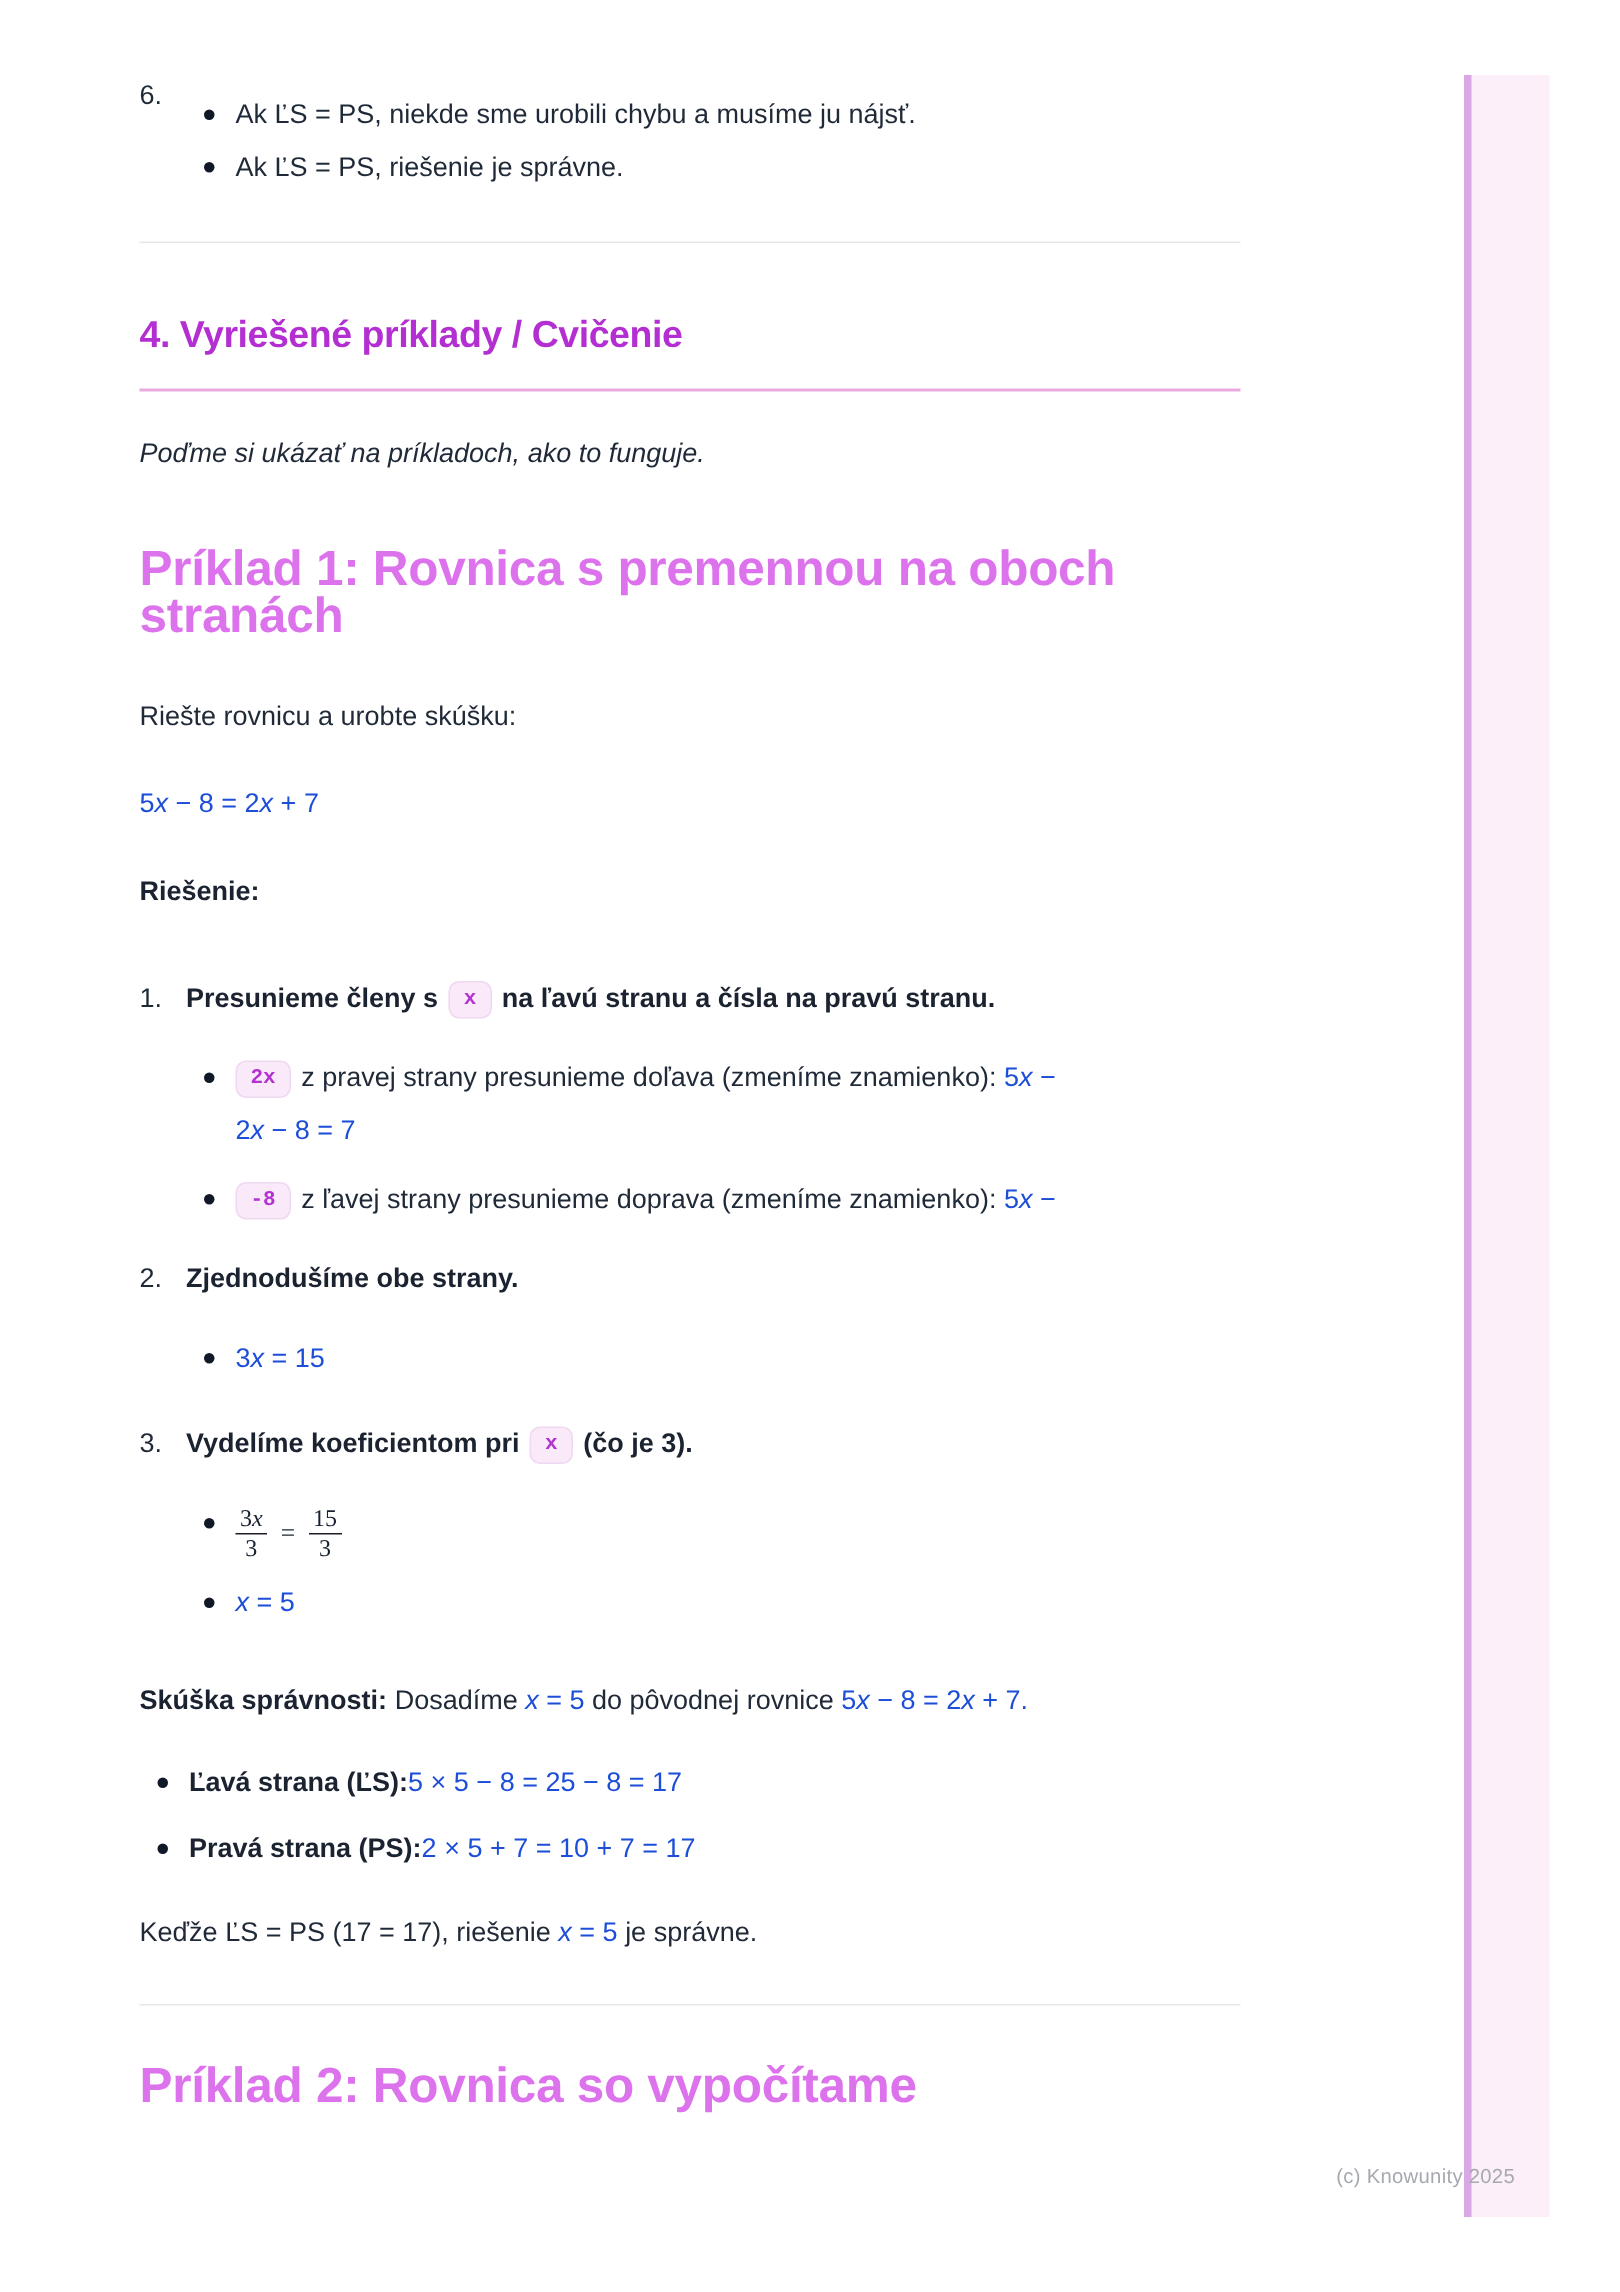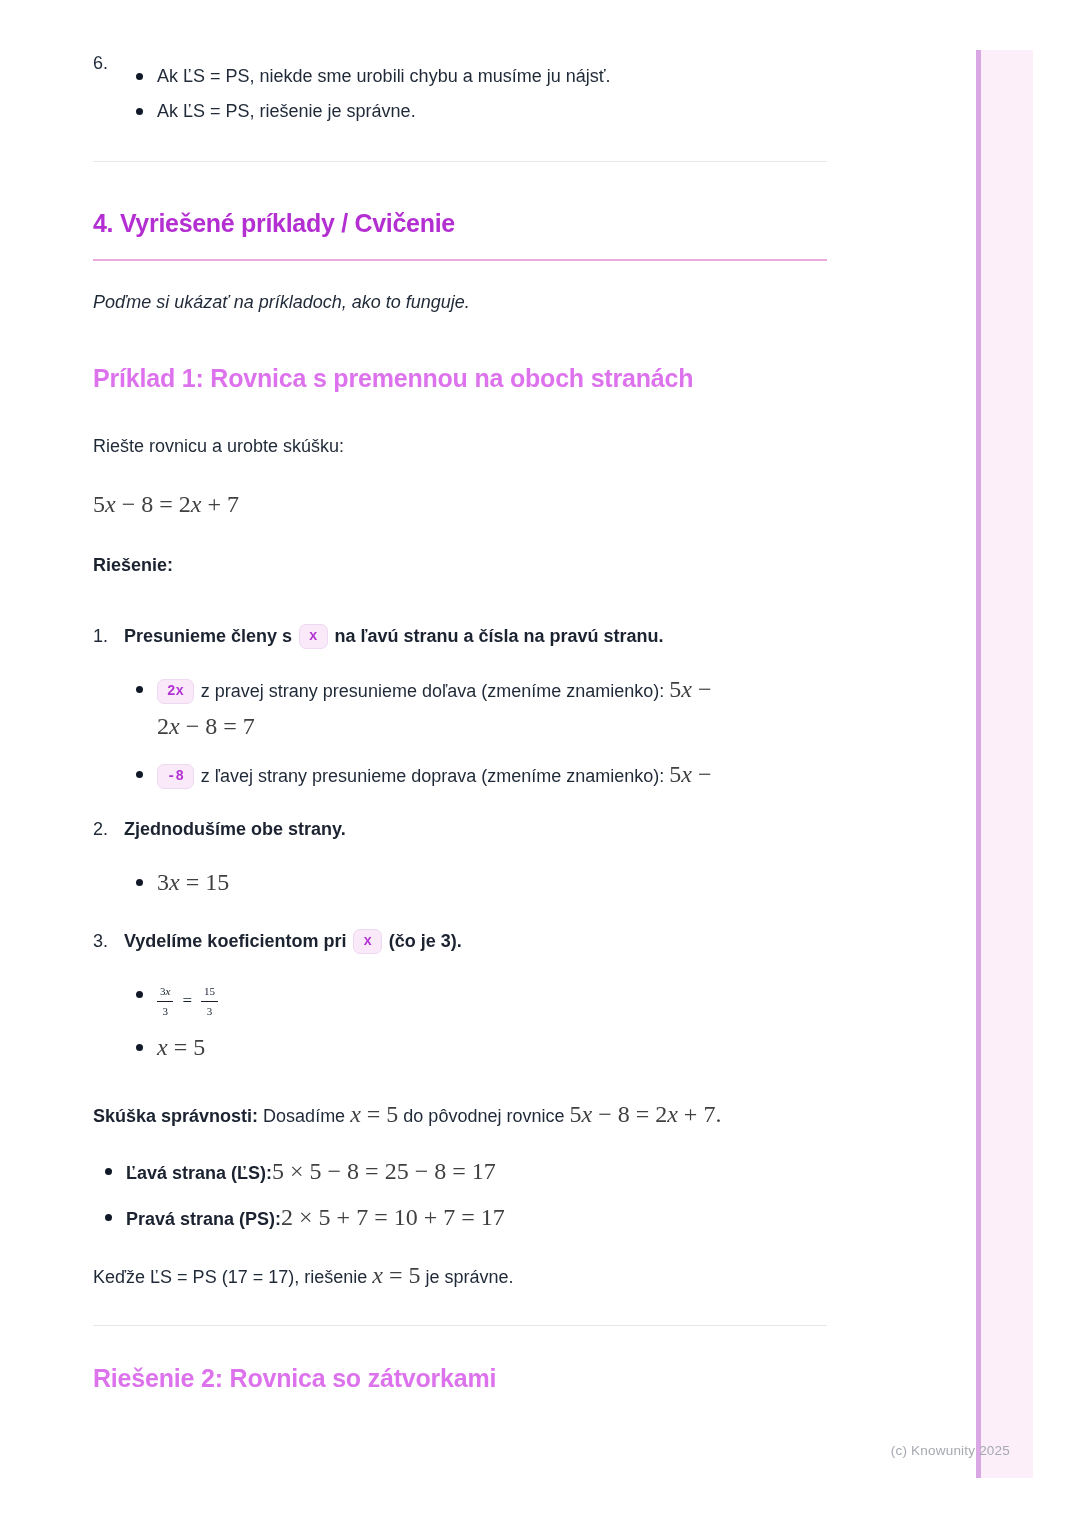--- a/index.html
+++ b/index.html
@@ -32,43 +32,43 @@
 
   
   .chip {
     display:inline-block; padding:1px 9px 2px; margin:0 7px;
     background:#f9e9f9; border:1px solid #efd8f1; border-radius:7px;
     font-family:"Liberation Mono", monospace; font-weight:700;
     font-size:14px; color:#b232d2; line-height:20px; vertical-align:2px;
   }
 
   
-  .math { font-family:Liberation Serif, serif; font-size:24px; color:#404040; }
+  .math { font-family:Liberation Sans, sans-serif; font-size:18px; color:#1d4ed8; }
   .math i { font-style:italic; }
   .math-gap { margin:0 5px; }
 
   
   .frac {
     display:inline-flex; flex-direction:column; align-items:center;
-    font-family:"Liberation Serif", serif; font-size:11px; line-height:17px;
+    font-family:"Liberation Serif", serif; font-size:16px; line-height:17px;
     vertical-align:middle; color:#16202e;
   }
   .frac .fnum { border-bottom:1.4px solid #1a1f2a; padding:0 3px 1px; }
   .frac .fden { padding-top:1px; }
   .frac-eq { font-family:"Liberation Serif", serif; font-size:17px; margin:0 9px; color:#16202e; }
 
   .hr { height:1px; background:#e7e7ea; }
 
   h2.section-title {
     font-size:25px; line-height:40px; font-weight:700; color:#b42fd1;
     letter-spacing:-0.3px;
   }
   .h2-underline { height:2px; background:#eaaade; }
   h3.example-title {
-    font-size:25px; line-height:31px; font-weight:700; color:#dd73ec;
+    font-size:33px; line-height:31px; font-weight:700; color:#dd73ec;
     letter-spacing:-0.2px;
   }
 
   .footer-credit {
     position:absolute; top:1443px; right:70px; z-index:3;
     font-size:13.5px; color:#a6a9b0; letter-spacing:0.2px;
   }
 
   
   .m-item6      { margin-top:46px; }
@@ -179,19 +179,19 @@
 
     <ul class="m-checkul">
       <li class="bullet m-checkli"><b>Ľavá strana (ĽS):</b><span class="math">5 × 5 − 8 = 25 − 8 = 17</span></li>
       <li class="bullet"><b>Pravá strana (PS):</b><span class="math">2 × 5 + 7 = 10 + 7 = 17</span></li>
     </ul>
 
     <p class="m-conclusion"><span>Keďže ĽS = PS (17 = 17), riešenie</span><span class="math math-gap"><i>x</i> = 5</span><span>je správne.</span></p>
 
     <div class="hr m-hr2"></div>
 
-    <h3 class="example-title m-ex2title">Riešenie 2: Rovnica so zátvorkami</h3>
+    <h3 class="example-title m-ex2title">Príklad 2: Rovnica so vypočítame</h3>
 
   </div>
 
   <div class="footer-credit">(c) Knowunity 2025</div>
 
 </div>
 
 </body></html>

